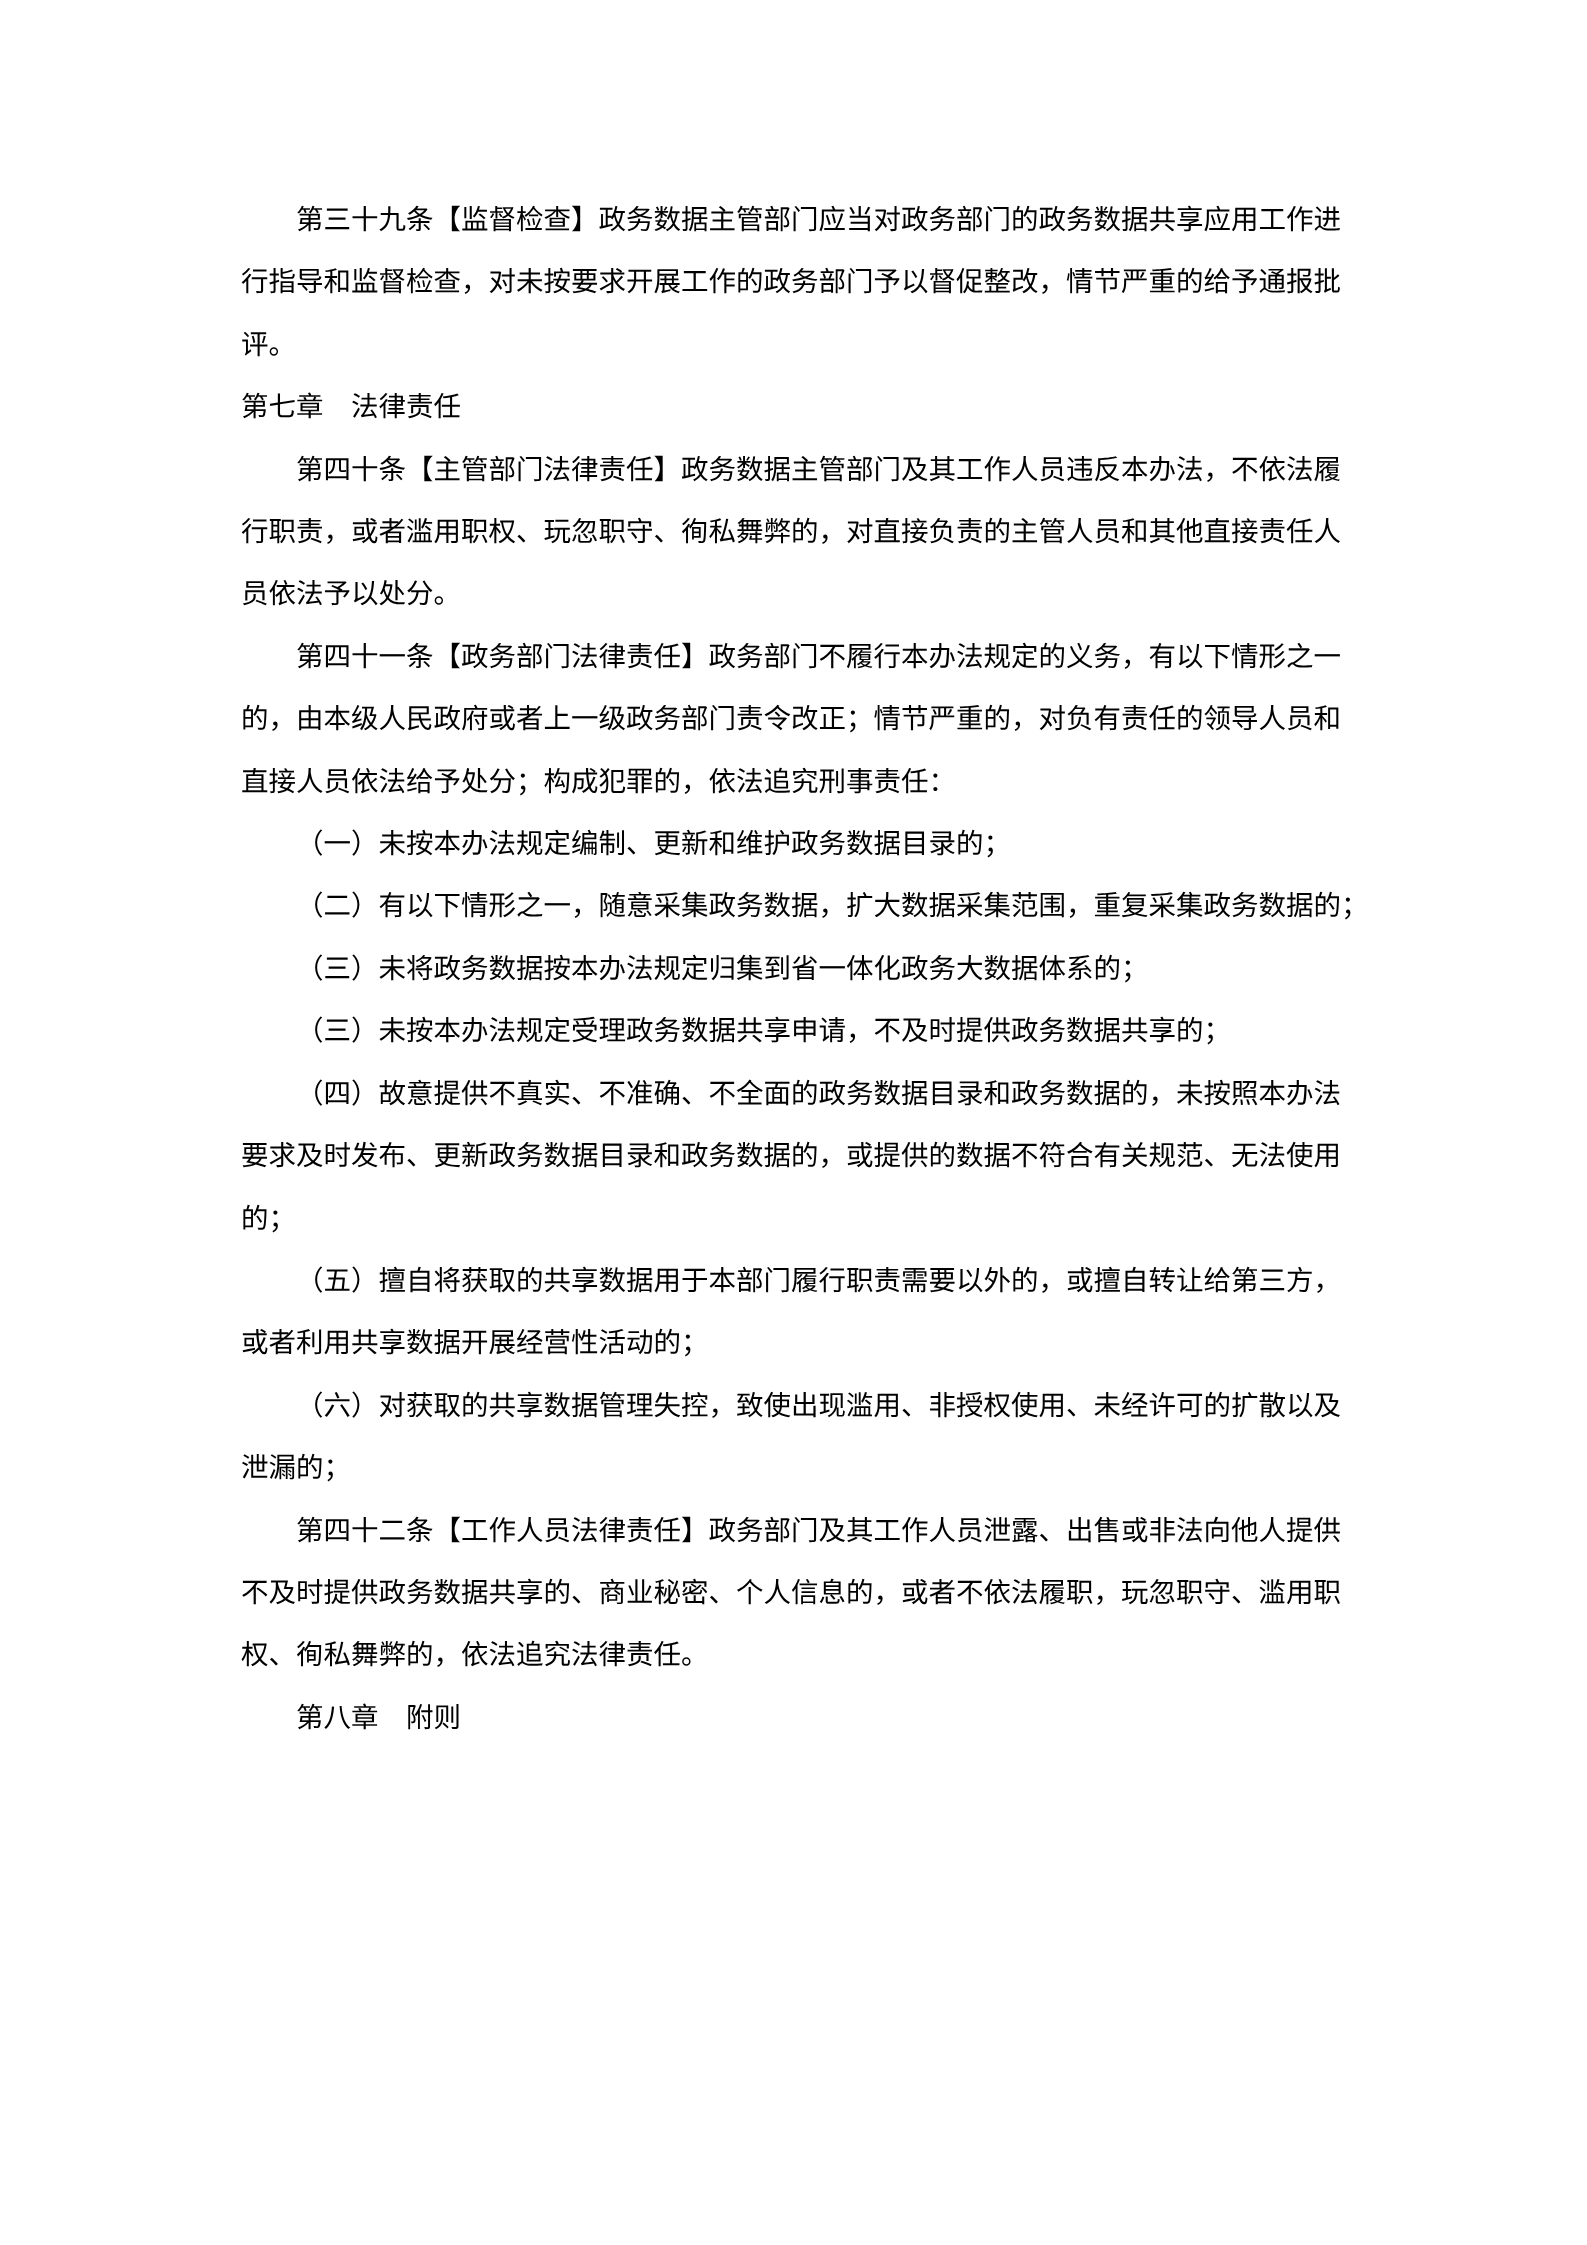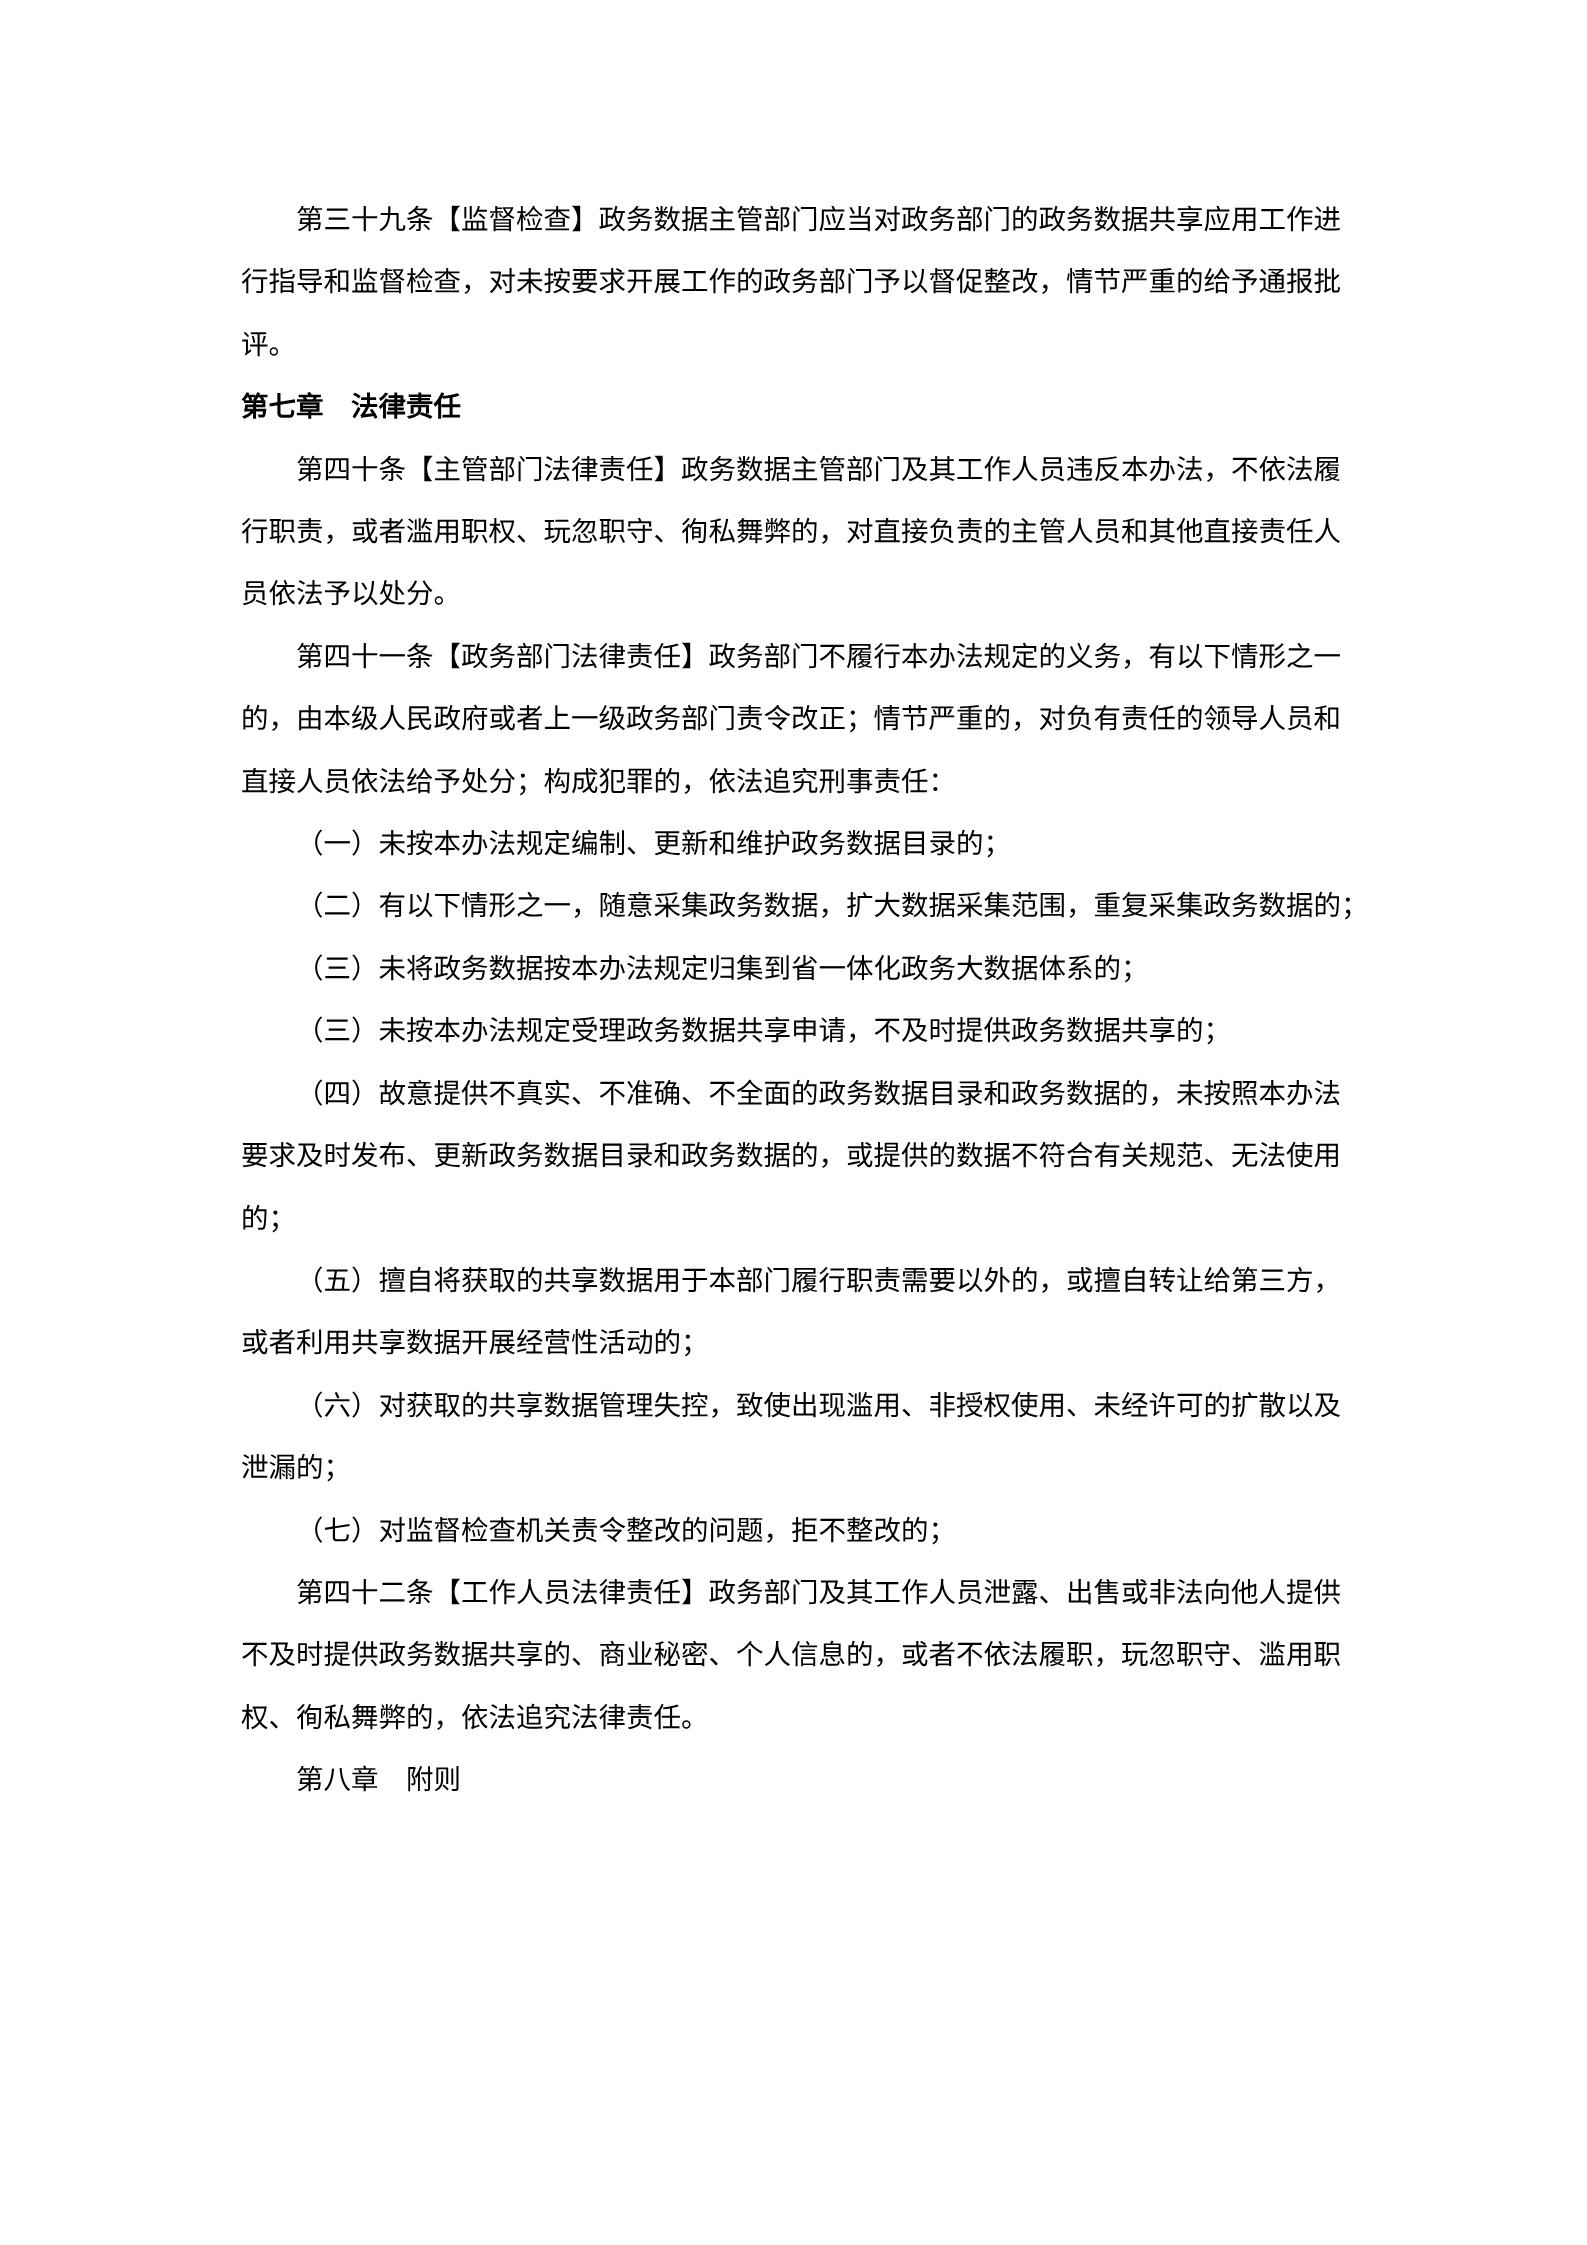--- a/index.html
+++ b/index.html
@@ -28,21 +28,20 @@
     margin: 0;
     padding: 0;
     white-space: pre-wrap; 
     word-break: normal;
   }
   .content p.indent {
     text-indent: 2em;
   }
   .content p.flush {
     text-indent: 0;
-    font-weight: bold;
   }
 </style>
 </head>
 <body>
 
 <div class="page">
   <div class="content">
     <p class="indent">第三十九条【监督检查】政务数据主管部门应当对政务部门的政务数据共享应用工作进
 行指导和监督检查，对未按要求开展工作的政务部门予以督促整改，情节严重的给予通报批
 评。</p>
@@ -57,19 +56,18 @@
     <p class="indent">（二）有以下情形之一，随意采集政务数据，扩大数据采集范围，重复采集政务数据的；</p>
     <p class="indent">（三）未将政务数据按本办法规定归集到省一体化政务大数据体系的；</p>
     <p class="indent">（三）未按本办法规定受理政务数据共享申请，不及时提供政务数据共享的；</p>
     <p class="indent">（四）故意提供不真实、不准确、不全面的政务数据目录和政务数据的，未按照本办法
 要求及时发布、更新政务数据目录和政务数据的，或提供的数据不符合有关规范、无法使用
 的；</p>
     <p class="indent">（五）擅自将获取的共享数据用于本部门履行职责需要以外的，或擅自转让给第三方，
 或者利用共享数据开展经营性活动的；</p>
     <p class="indent">（六）对获取的共享数据管理失控，致使出现滥用、非授权使用、未经许可的扩散以及
 泄漏的；</p>
-    <p class="indent">（七）对监督检查机关责令整改的问题，拒不整改的；</p>
     <p class="indent">第四十二条【工作人员法律责任】政务部门及其工作人员泄露、出售或非法向他人提供
 不及时提供政务数据共享的、商业秘密、个人信息的，或者不依法履职，玩忽职守、滥用职
 权、徇私舞弊的，依法追究法律责任。</p>
     <p class="indent">第八章　附则</p>
   </div>
 </div>
 
 </body></html>

